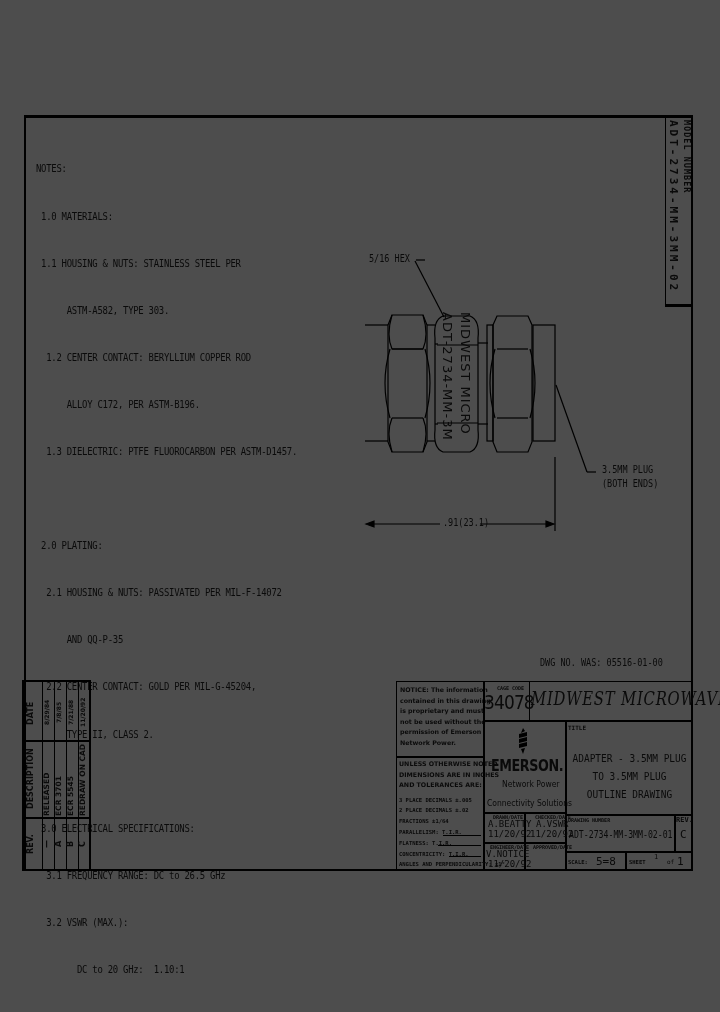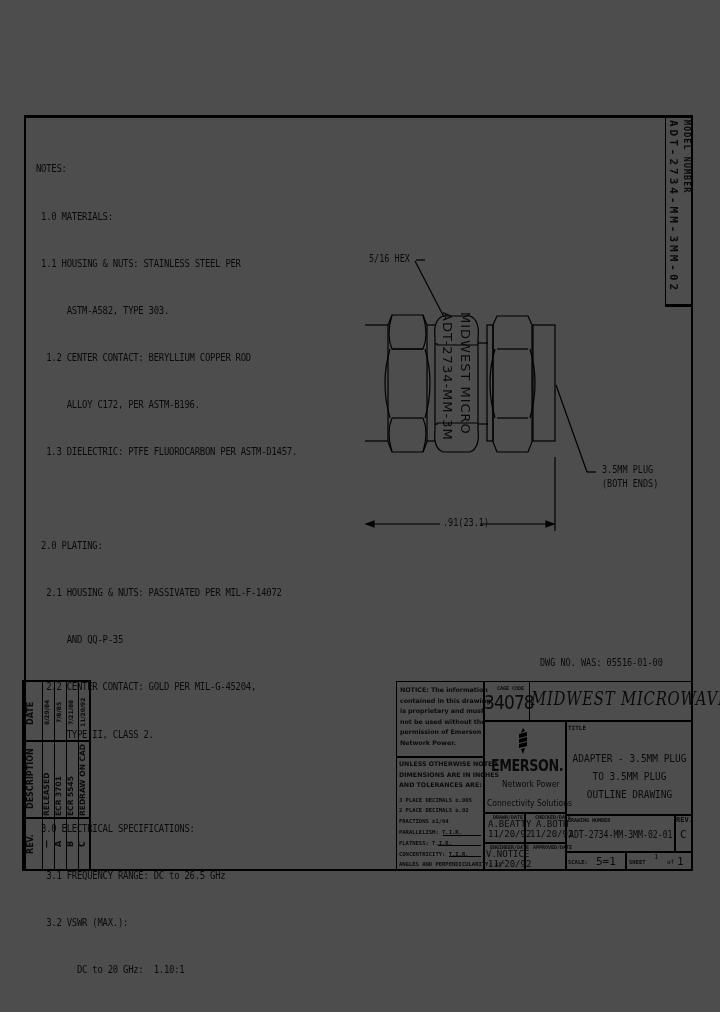--- a/index.html
+++ b/index.html
@@ -164,21 +164,21 @@
 <div class="line" style="left:438px;top:845px;width:43px;height:1px;"></div>
 <div class="line" style="left:449px;top:856px;width:32px;height:1px;"></div>
 
 <div class="line" style="left:483px;top:812px;width:83px;height:1.5px;"></div>
 <div class="line" style="left:483px;top:842px;width:83px;height:1.5px;"></div>
 <div class="line" style="left:524px;top:812px;width:1.5px;height:59px;"></div>
 <div class="tiny" style="left:493px;top:813px;font-size:5px;">DRAWN/DATE</div>
 <div class="tiny" style="left:488px;top:820px;font-size:9px;font-weight:normal;text-align:center;">A.BEATTY</div>
 <div class="tiny" style="left:488px;top:830px;font-size:9px;font-weight:normal;">11/20/92</div>
 <div class="tiny" style="left:535px;top:813px;font-size:5px;">CHECKED/DATE</div>
-<div class="tiny" style="left:536px;top:820px;font-size:9px;font-weight:normal;">A.BOTH</div>
+<div class="tiny" style="left:536px;top:820px;font-size:9px;font-weight:normal;">A.VSWR</div>
 <div class="tiny" style="left:530px;top:830px;font-size:9px;font-weight:normal;">11/20/92</div>
 <div class="tiny" style="left:490px;top:843px;font-size:5px;">ENGINEER/DATE</div>
 <div class="tiny" style="left:486px;top:850px;font-size:9px;font-weight:normal;">V.NOTICE</div>
 <div class="tiny" style="left:488px;top:860px;font-size:9px;font-weight:normal;">11/20/92</div>
 <div class="tiny" style="left:533px;top:843px;font-size:5px;">APPROVED/DATE</div>
 
 <div class="tiny" style="left:568px;top:723px;font-size:6px;">TITLE</div>
 <div class="abs" style="left:566px;top:752px;width:127px;text-align:center;font-size:10.5px;transform:scaleX(0.9);transform-origin:center top;white-space:pre;">ADAPTER - 3.5MM PLUG</div>
 <div class="abs" style="left:566px;top:770px;width:127px;text-align:center;font-size:10.5px;transform:scaleX(0.9);transform-origin:center top;white-space:pre;">TO 3.5MM PLUG</div>
 <div class="abs" style="left:566px;top:788px;width:127px;text-align:center;font-size:10.5px;transform:scaleX(0.9);transform-origin:center top;white-space:pre;">OUTLINE DRAWING</div>
@@ -186,21 +186,21 @@
 <div class="line" style="left:566px;top:814px;width:127px;height:1.5px;"></div>
 <div class="line" style="left:674px;top:814px;width:1.5px;height:38px;"></div>
 <div class="tiny" style="left:568px;top:816px;font-size:5px;">DRAWING NUMBER</div>
 <div class="abs" style="left:569px;top:828px;font-size:10.5px;transform:scaleX(0.78);transform-origin:left top;white-space:pre;">ADT-2734-MM-3MM-02-01</div>
 <div class="tiny" style="left:676px;top:816px;font-size:7px;">REV.</div>
 <div class="abs" style="left:680px;top:828px;font-size:11px;">C</div>
 
 <div class="line" style="left:566px;top:851px;width:127px;height:1.5px;"></div>
 <div class="line" style="left:625px;top:851px;width:1.5px;height:20px;"></div>
 <div class="tiny" style="left:568px;top:858px;font-size:5.5px;">SCALE:</div>
-<div class="abs" style="left:596px;top:855px;font-size:11px;">5=1</div>
+<div class="abs" style="left:596px;top:855px;font-size:11px;">5=8</div>
 <div class="tiny" style="left:629px;top:858px;font-size:5.5px;">SHEET</div>
 <div class="abs" style="left:654px;top:853px;font-size:7px;">1</div>
 <div class="abs" style="left:667px;top:858px;font-size:6px;">of</div>
 <div class="abs" style="left:677px;top:855px;font-size:11px;">1</div>
 
 <div class="rev-table">
   <div class="rev-col" style="left:0;width:19px;"></div>
   <div class="rev-col" style="left:19px;width:12px;"></div>
   <div class="rev-col" style="left:31px;width:12px;"></div>
   <div class="rev-col" style="left:43px;width:12px;"></div>

